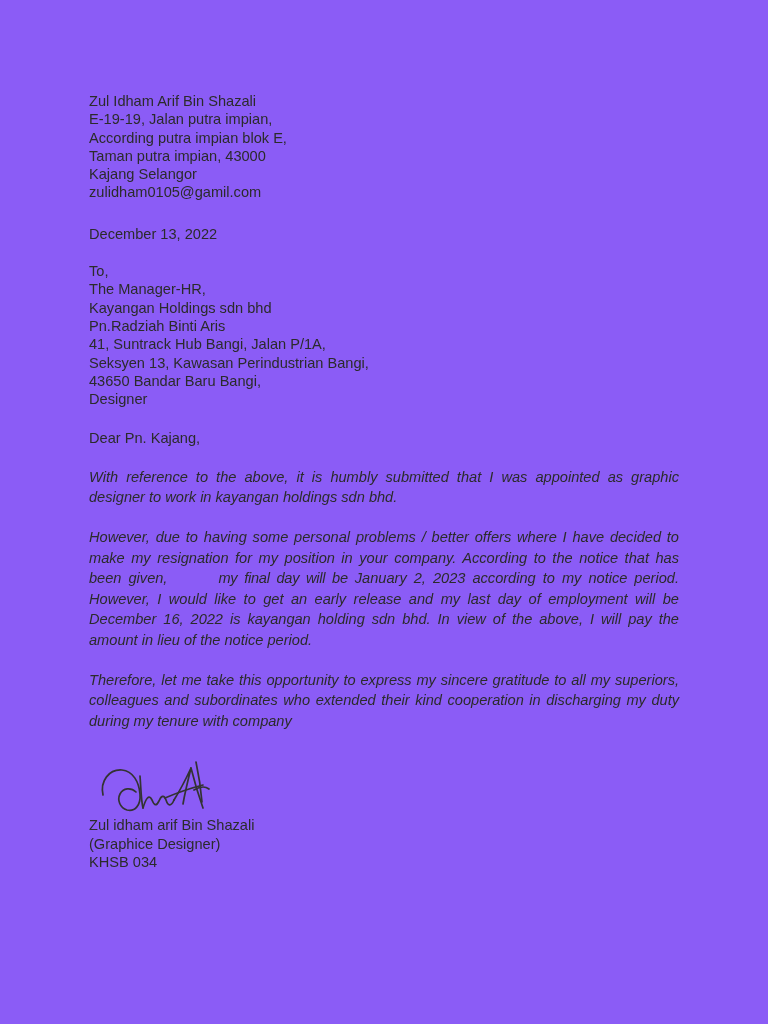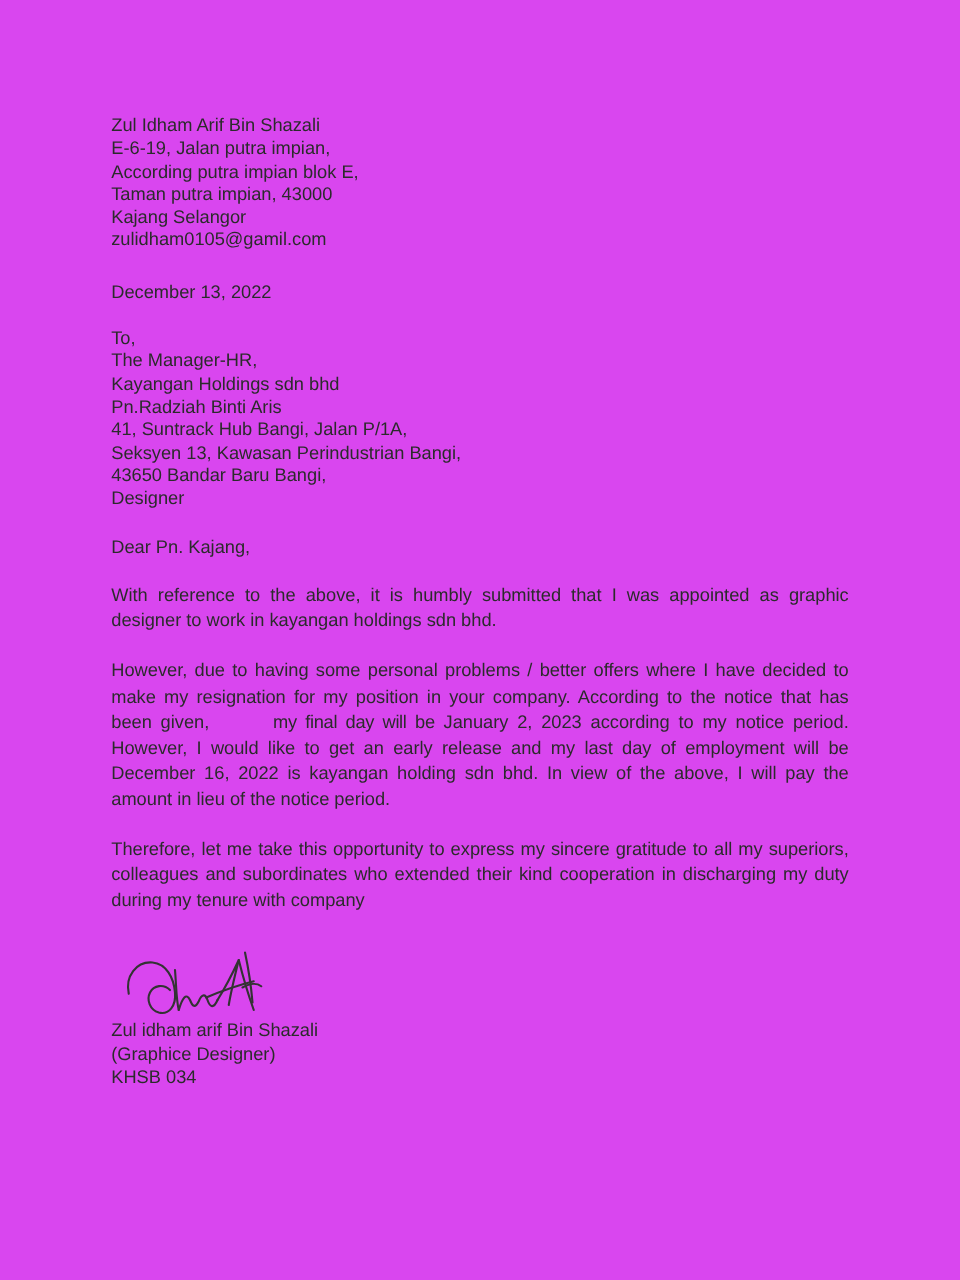--- a/index.html
+++ b/index.html
@@ -13,21 +13,21 @@
     height: 1024px;
     font-family: "Liberation Sans", sans-serif;
     color: #2b2b2b;
     overflow: hidden;
   }
 
   .page {
     position: relative;
     width: 768px;
     height: 1024px;
-    background: #d946ef;
+    background: #8b5cf6;
     box-sizing: border-box;
   }
 
   .letter {
     position: absolute;
     left: 89px;
     top: 92px;
     width: 590px;
   }
 
@@ -44,20 +44,21 @@
   .gap-para   { height: 19px; }
   .gap-reg    { height: 21px; }
 
   .para {
     font-size: 14.6px;
     line-height: 20.6px;
     text-align: justify;
     text-justify: inter-word;
     color: #2b2b2b;
     margin: 0;
+    font-style: italic;
   }
 
   .condensed {
     font-family: "Liberation Sans Narrow", "Liberation Sans", sans-serif;
     font-stretch: condensed;
     letter-spacing: -0.25px;
     margin-left: 44px;
   }
 
   .sig-wrap {
@@ -72,21 +73,21 @@
   .closing .line { line-height: 18.4px; }
 </style>
 </head>
 <body>
 
 <div class="page">
   <div class="letter">
 
     <div class="sender">
       <span class="line">Zul Idham Arif Bin Shazali</span>
-      <span class="line">E-6-19, Jalan putra impian,</span>
+      <span class="line">E-19-19, Jalan putra impian,</span>
       <span class="line">According putra impian blok E,</span>
       <span class="line">Taman putra impian, 43000</span>
       <span class="line">Kajang Selangor</span>
       <span class="line">zulidham0105@gamil.com</span>
     </div>
 
     <div class="gap-date"></div>
 
     <div>
       <span class="line">December 13, 2022</span>

